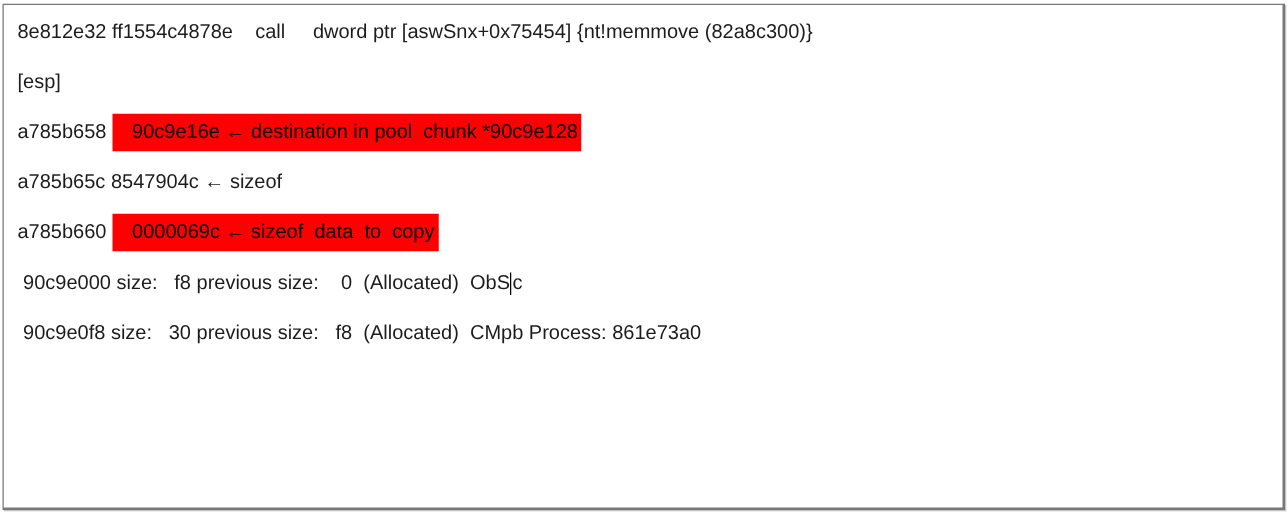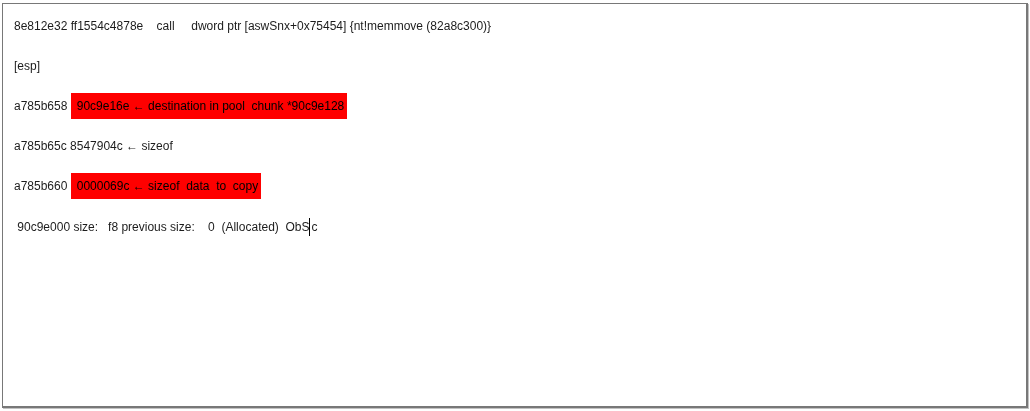--- a/index.html
+++ b/index.html
@@ -24,30 +24,30 @@
     border-width:1px 2px 2px 1px;
     box-shadow:1px 1px 0 rgba(120,120,120,0.45);
     overflow:hidden;
     background:var(--page-bg);
   }
   .content{position:absolute;left:11px;top:2px;right:2px;bottom:0;}
   .line{
     height:40.1px;
     display:flex;
     align-items:center;
-    font-size:12px;
+    font-size:16px;
     color:var(--text-color);
     white-space:pre;
   }
   .t{white-space:pre;}
   .bold{font-weight:normal;}
   .hl{
     background:var(--highlight-color);
     color:var(--highlight-text);
-    padding:6px 3px 6px 6px;
+    padding:6px 3px 6px 16px;
     white-space:pre;
   }
   .caret{
     display:inline-block;
     width:1px;height:18px;
     background:#000;
     margin:0 1px 0 0;
     align-self:center;
   }
 </style>
@@ -77,17 +77,20 @@
       <div class="line">
         <span class="t">a785b660 </span><span class="t hl">0000069c ← sizeof  data  to  copy</span>
       </div>
 
 
 
       <div class="line">
         <span class="t"> 90c9e000 size:   f8 previous size:    0  (Allocated)  ObS</span><span class="caret"></span><span class="t">c</span>
       </div>
 
+      <div class="line">
+        <span class="t"> 90c9e0f8 size:   30 previous size:   f8  (Allocated)  CMpb Process: 861e73a0</span>
+      </div>
 
 
     </div>
   </div>
 </div>
 
 </body></html>

